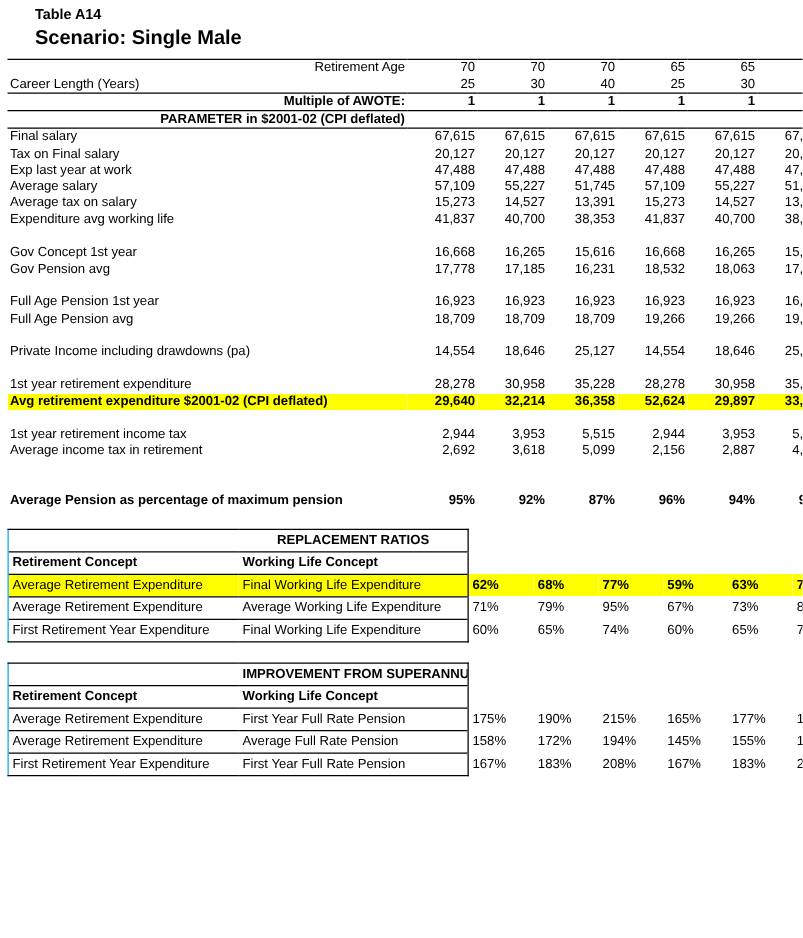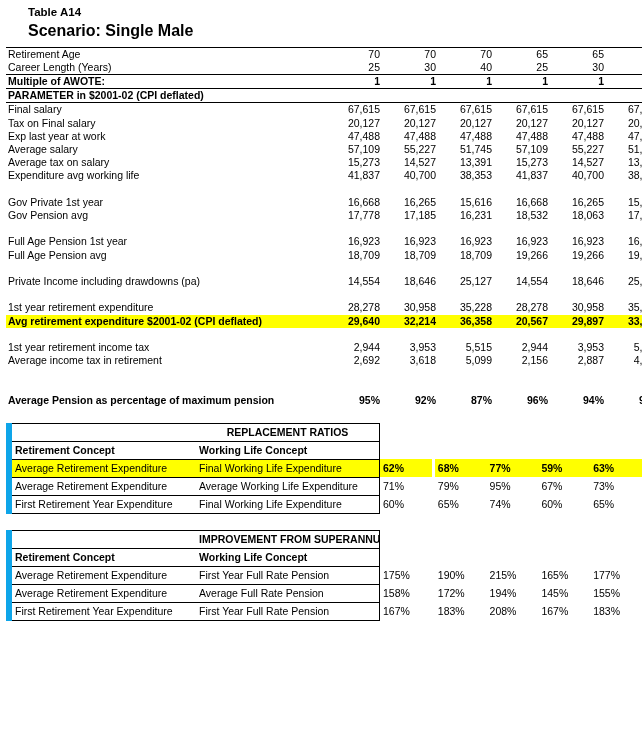--- a/index.html
+++ b/index.html
@@ -54,21 +54,21 @@
   .lbl {
     width: 316px;
     text-align: left;
   }
   .num {
     width: 52px;
     text-align: right;
     padding-right: 6px;
   }
   .bold { font-weight: bold; }
-  .rule-top td { border-top: 1px solid #000; }
+  .rule-top td { border-top: 1px solid #000; text-align: right; }
   .rule-bot td { border-bottom: 1px solid #000; }
   .spacer td { height: 8px; line-height: 8px; }
   .spacer-sm td { height: 6px; line-height: 6px; }
   .hl {
     background: #ffff00;
   }
   .sec-wrap {
     position: relative;
   }
   table.sec {
@@ -81,21 +81,21 @@
     height: 17px;
     line-height: 17px;
     vertical-align: middle;
     white-space: nowrap;
     overflow: hidden;
     padding: 0 3px;
   }
   .c1 { width: 178px; }
   .c2 { width: 177px; border-right: 1px solid #000; margin-left: 33px; }
   .cnum { width: 45.8px; text-align: left; padding-right: 6px; }
-  .bl { border-left: 6px solid #0ea5e9; }
+  .bl { border-left: 1px solid #0ea5e9; }
   .bt { border-top: 1px solid #000; }
   .bb { border-bottom: 1px solid #000; }
   .sec-title td {
     text-align: center;
     font-weight: bold;
     height: 19px;
     line-height: 19px;
   }
   .concept-row td { font-weight: bold; }
 </style>
@@ -205,21 +205,21 @@
         <tr class="spacer">
           <td class="lbl"></td>
           <td class="num"></td>
           <td class="num"></td>
           <td class="num"></td>
           <td class="num"></td>
           <td class="num"></td>
           <td class="num"></td>
         </tr>
         <tr>
-          <td class="lbl">Gov Private 1st year</td>
+          <td class="lbl">Gov Concept 1st year</td>
           <td class="num">16,668</td>
           <td class="num">16,265</td>
           <td class="num">15,616</td>
           <td class="num">16,668</td>
           <td class="num">16,265</td>
           <td class="num">15,616</td>
         </tr>
         <tr>
           <td class="lbl">Gov Pension avg</td>
           <td class="num">17,778</td>
@@ -290,21 +290,21 @@
           <td class="num">35,228</td>
           <td class="num">28,278</td>
           <td class="num">30,958</td>
           <td class="num">35,228</td>
         </tr>
         <tr class="hl bold">
           <td class="lbl">Avg retirement expenditure $2001-02 (CPI deflated)</td>
           <td class="num">29,640</td>
           <td class="num">32,214</td>
           <td class="num">36,358</td>
-          <td class="num">20,567</td>
+          <td class="num">52,624</td>
           <td class="num">29,897</td>
           <td class="num">33,169</td>
         </tr>
         <tr class="spacer-sm">
           <td class="lbl"></td>
           <td class="num"></td>
           <td class="num"></td>
           <td class="num"></td>
           <td class="num"></td>
           <td class="num"></td>

